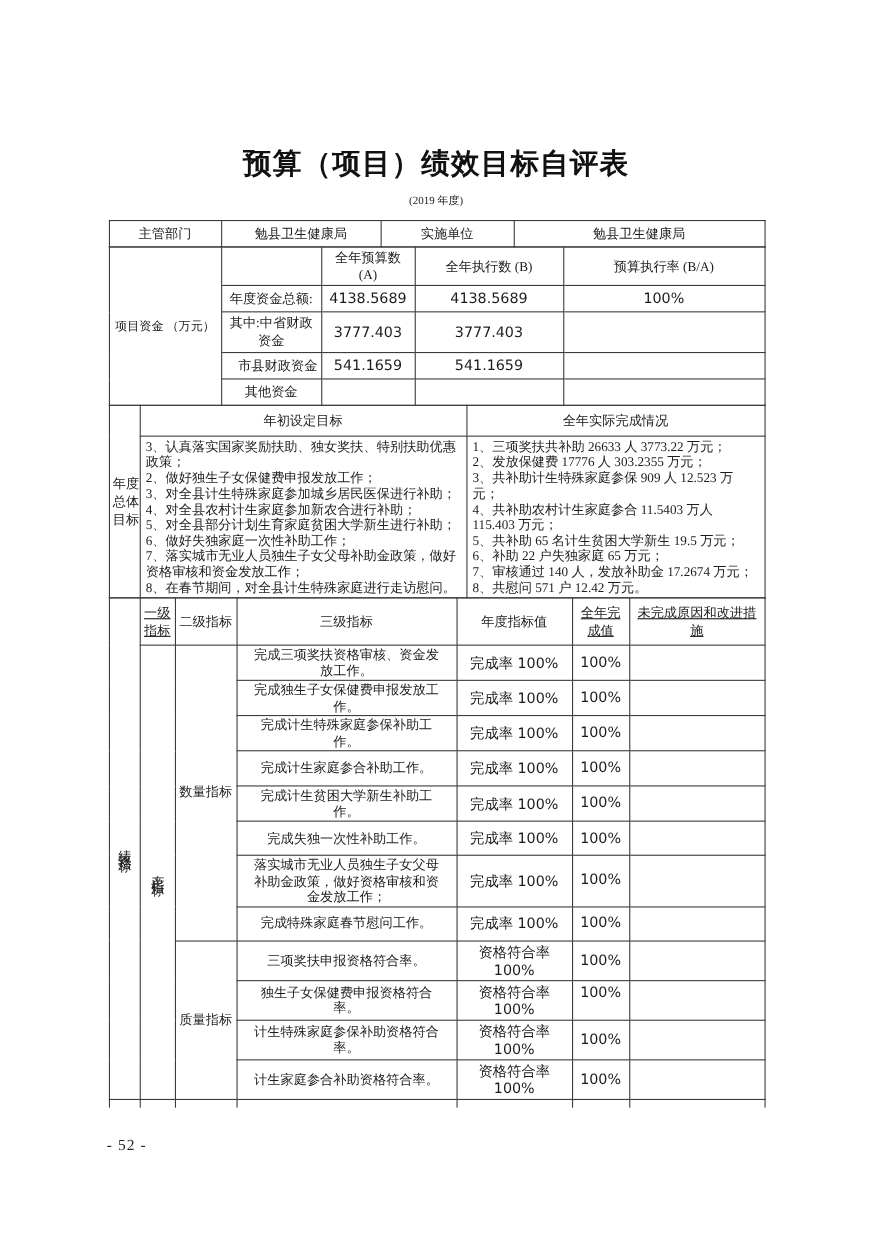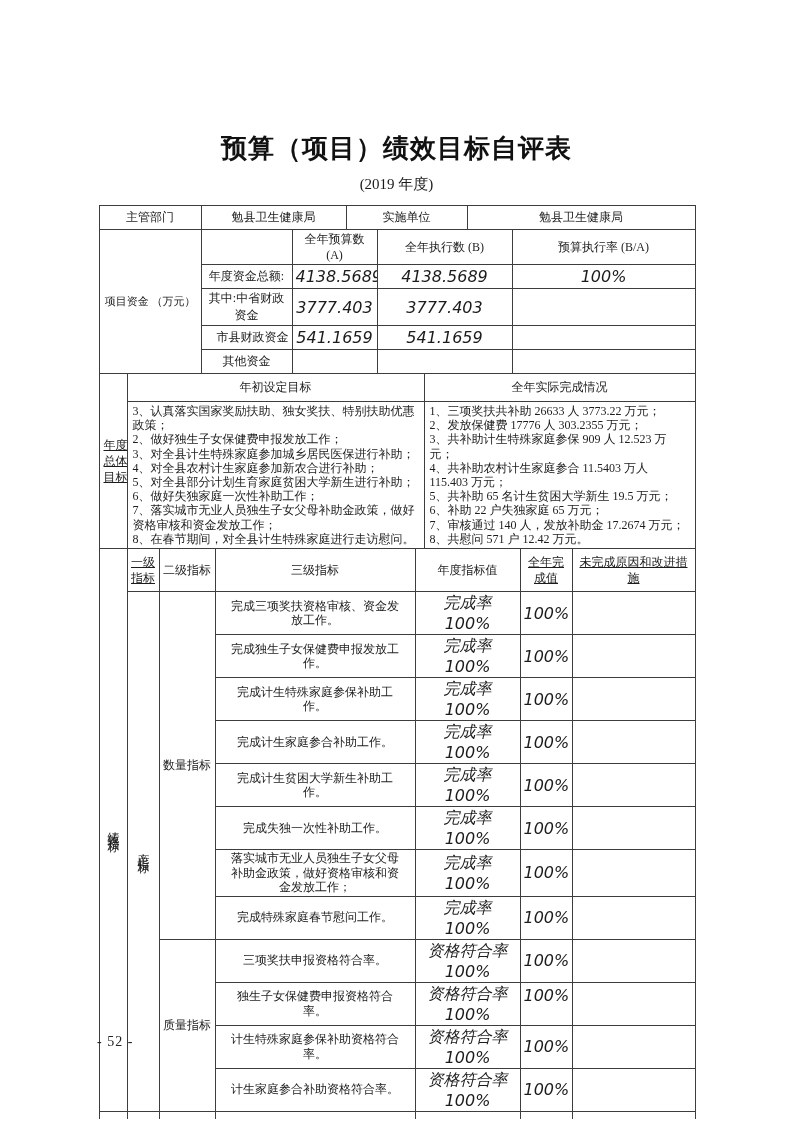--- a/index.html
+++ b/index.html
@@ -7,45 +7,45 @@
     width:793px;height:1122px;background:#ffffff;position:relative;
     font-family:"Liberation Serif","DejaVu Serif",serif;
     color:#1c1c1c;
   }
   .title{
     padding-top:131px;text-align:center;
     font-family:"Liberation Sans","DejaVu Sans",sans-serif;
     font-weight:bold;font-size:26px;letter-spacing:1px;color:#111;
   }
   .subtitle{
-    text-align:center;font-size:15px;margin-top:9px;color:#1a1a1a;
+    text-align:center;font-size:10px;margin-top:9px;color:#1a1a1a;
   }
   .sheet{width:596px;margin:11px auto 0 auto;}
   table{
     border-collapse:collapse;table-layout:fixed;width:596px;
     font-size:12px;color:#1c1c1c;
   }
   table+table{margin-top:-1px;}
   td,th{
     border:1px solid #3d3d3d;padding:1px 3px;text-align:center;
     vertical-align:middle;font-weight:normal;overflow:hidden;
   }
-  .val{font-family:"DejaVu Sans","Liberation Sans",sans-serif;font-size:16px;font-style:italic;}
+  .val{font-family:"DejaVu Sans","Liberation Sans",sans-serif;font-size:13px;}
   .lbl{font-size:12px;}
   .small{font-size:11px;}
   .left{text-align:center;}
   .right{text-align:right;}
   .goalcell{
     text-align:left;vertical-align:middle;padding:2px 5px;
     font-size:12px;line-height:14.2px;
   }
   .goal-line{text-align:left;}
   .wrap2{
     display:inline-block;width:26px;word-break:break-all;
-    line-height:16px;text-align:center;text-decoration:underline;
+    line-height:16px;text-align:left;
   }
   .vert{
     display:inline-block;writing-mode:vertical-rl;text-orientation:upright;
     letter-spacing:3px;line-height:1.1;
   }
   .hdrwrap{word-break:break-all;line-height:16px;text-decoration:underline;}
   .c3{font-size:12px;line-height:14.5px;padding:1px 12px;}
   .vtop{vertical-align:top;padding-top:3px;}
   tr.stub td{border-bottom:none;height:7px;padding:0;}
   .pagenum{

